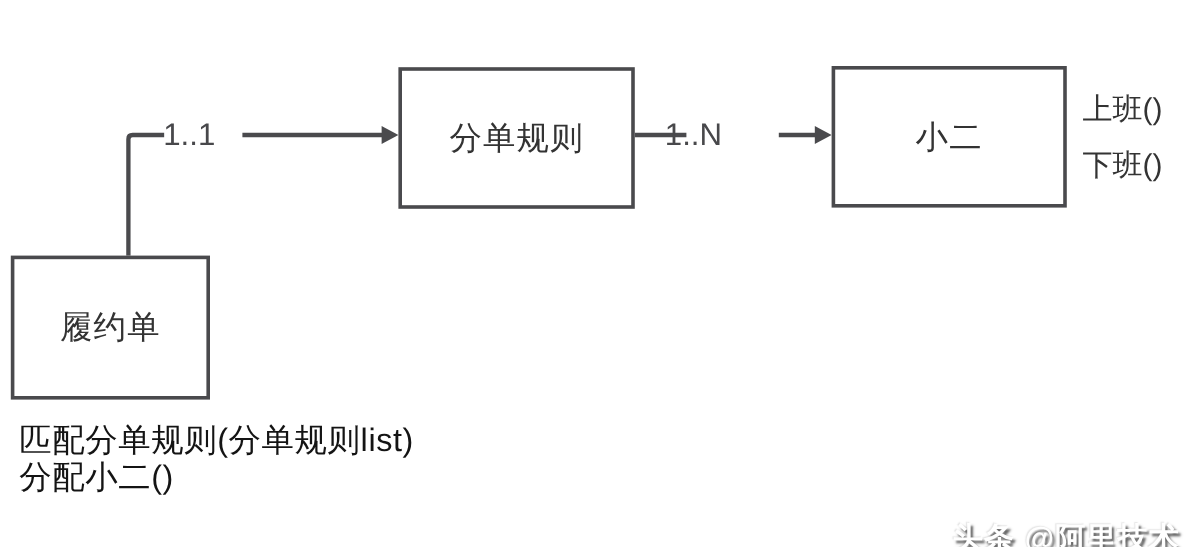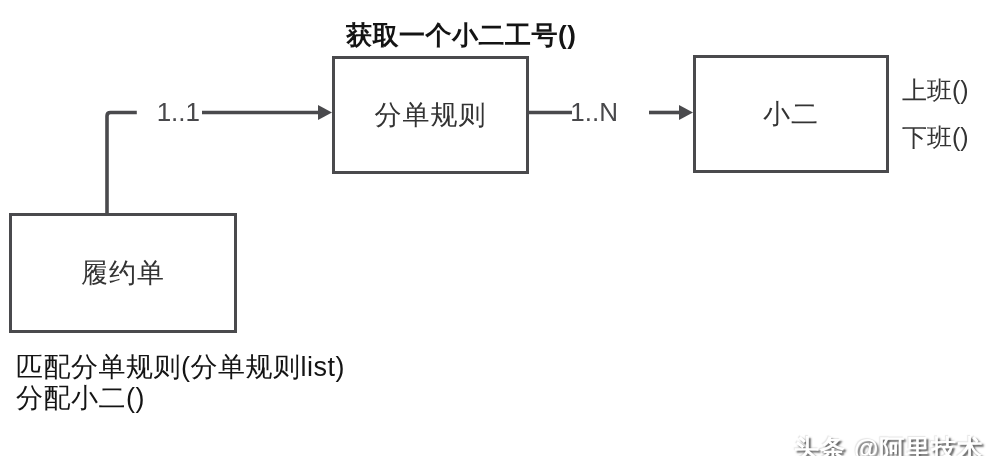--- a/index.html
+++ b/index.html
@@ -30,35 +30,35 @@
     background: #ffffff;
     display: flex;
     align-items: center;
     justify-content: center;
     font-size: 27px;
     color: var(--box-text);
     letter-spacing: 1px;
   }
   #box-split-rule { left: 332px; top: 56px; width: 197px; height: 118px; }
   #box-assistant { left: 693px; top: 55px; width: 196px; height: 118px; }
-  #box-fulfillment-order { left: 9px; top: 213px; width: 228px; height: 120px; }
+  #box-fulfillment-order { left: 9px; top: 213px; width: 166px; height: 120px; }
   .diagram-title {
     position: absolute;
     left: 346px; top: 18px;
     font-size: 26px;
     font-weight: bold;
     color: var(--heading);
     letter-spacing: 0.5px;
     white-space: nowrap;
   }
   .multiplicity {
     position: absolute;
     top: 97px;
     width: 64px;
-    text-align: right;
+    text-align: left;
     font-size: 26px;
     color: #48484b;
     white-space: nowrap;
   }
   #multiplicity-left { left: 136px; }
   #multiplicity-right { left: 554px; }
   .assistant-method {
     position: absolute;
     left: 902px;
     font-size: 25px;
@@ -99,21 +99,20 @@
 
     <path class="stroke-line" d="M 107 213 L 107 116 Q 107 112.5 110.5 112.5 L 135 112.5" stroke-linecap="square"></path>
     <line class="stroke-line" x1="202" y1="112.5" x2="319" y2="112.5"></line>
     <polygon class="fill-line" points="318,105 318,120 332,112.5"></polygon>
 
     <line class="stroke-line" x1="528" y1="112.5" x2="572" y2="112.5"></line>
     <line class="stroke-line" x1="649" y1="112.5" x2="680" y2="112.5"></line>
     <polygon class="fill-line" points="679,105 679,120 693,112.5"></polygon>
   </svg>
 
-  <div class="diagram-title">获取一个小二工号()</div>
 
   <div class="box" id="box-split-rule">
     <span>分单规则</span>
   </div>
 
   <div class="box" id="box-assistant">
     <span>小二</span>
   </div>
 
   <div class="box" id="box-fulfillment-order">

